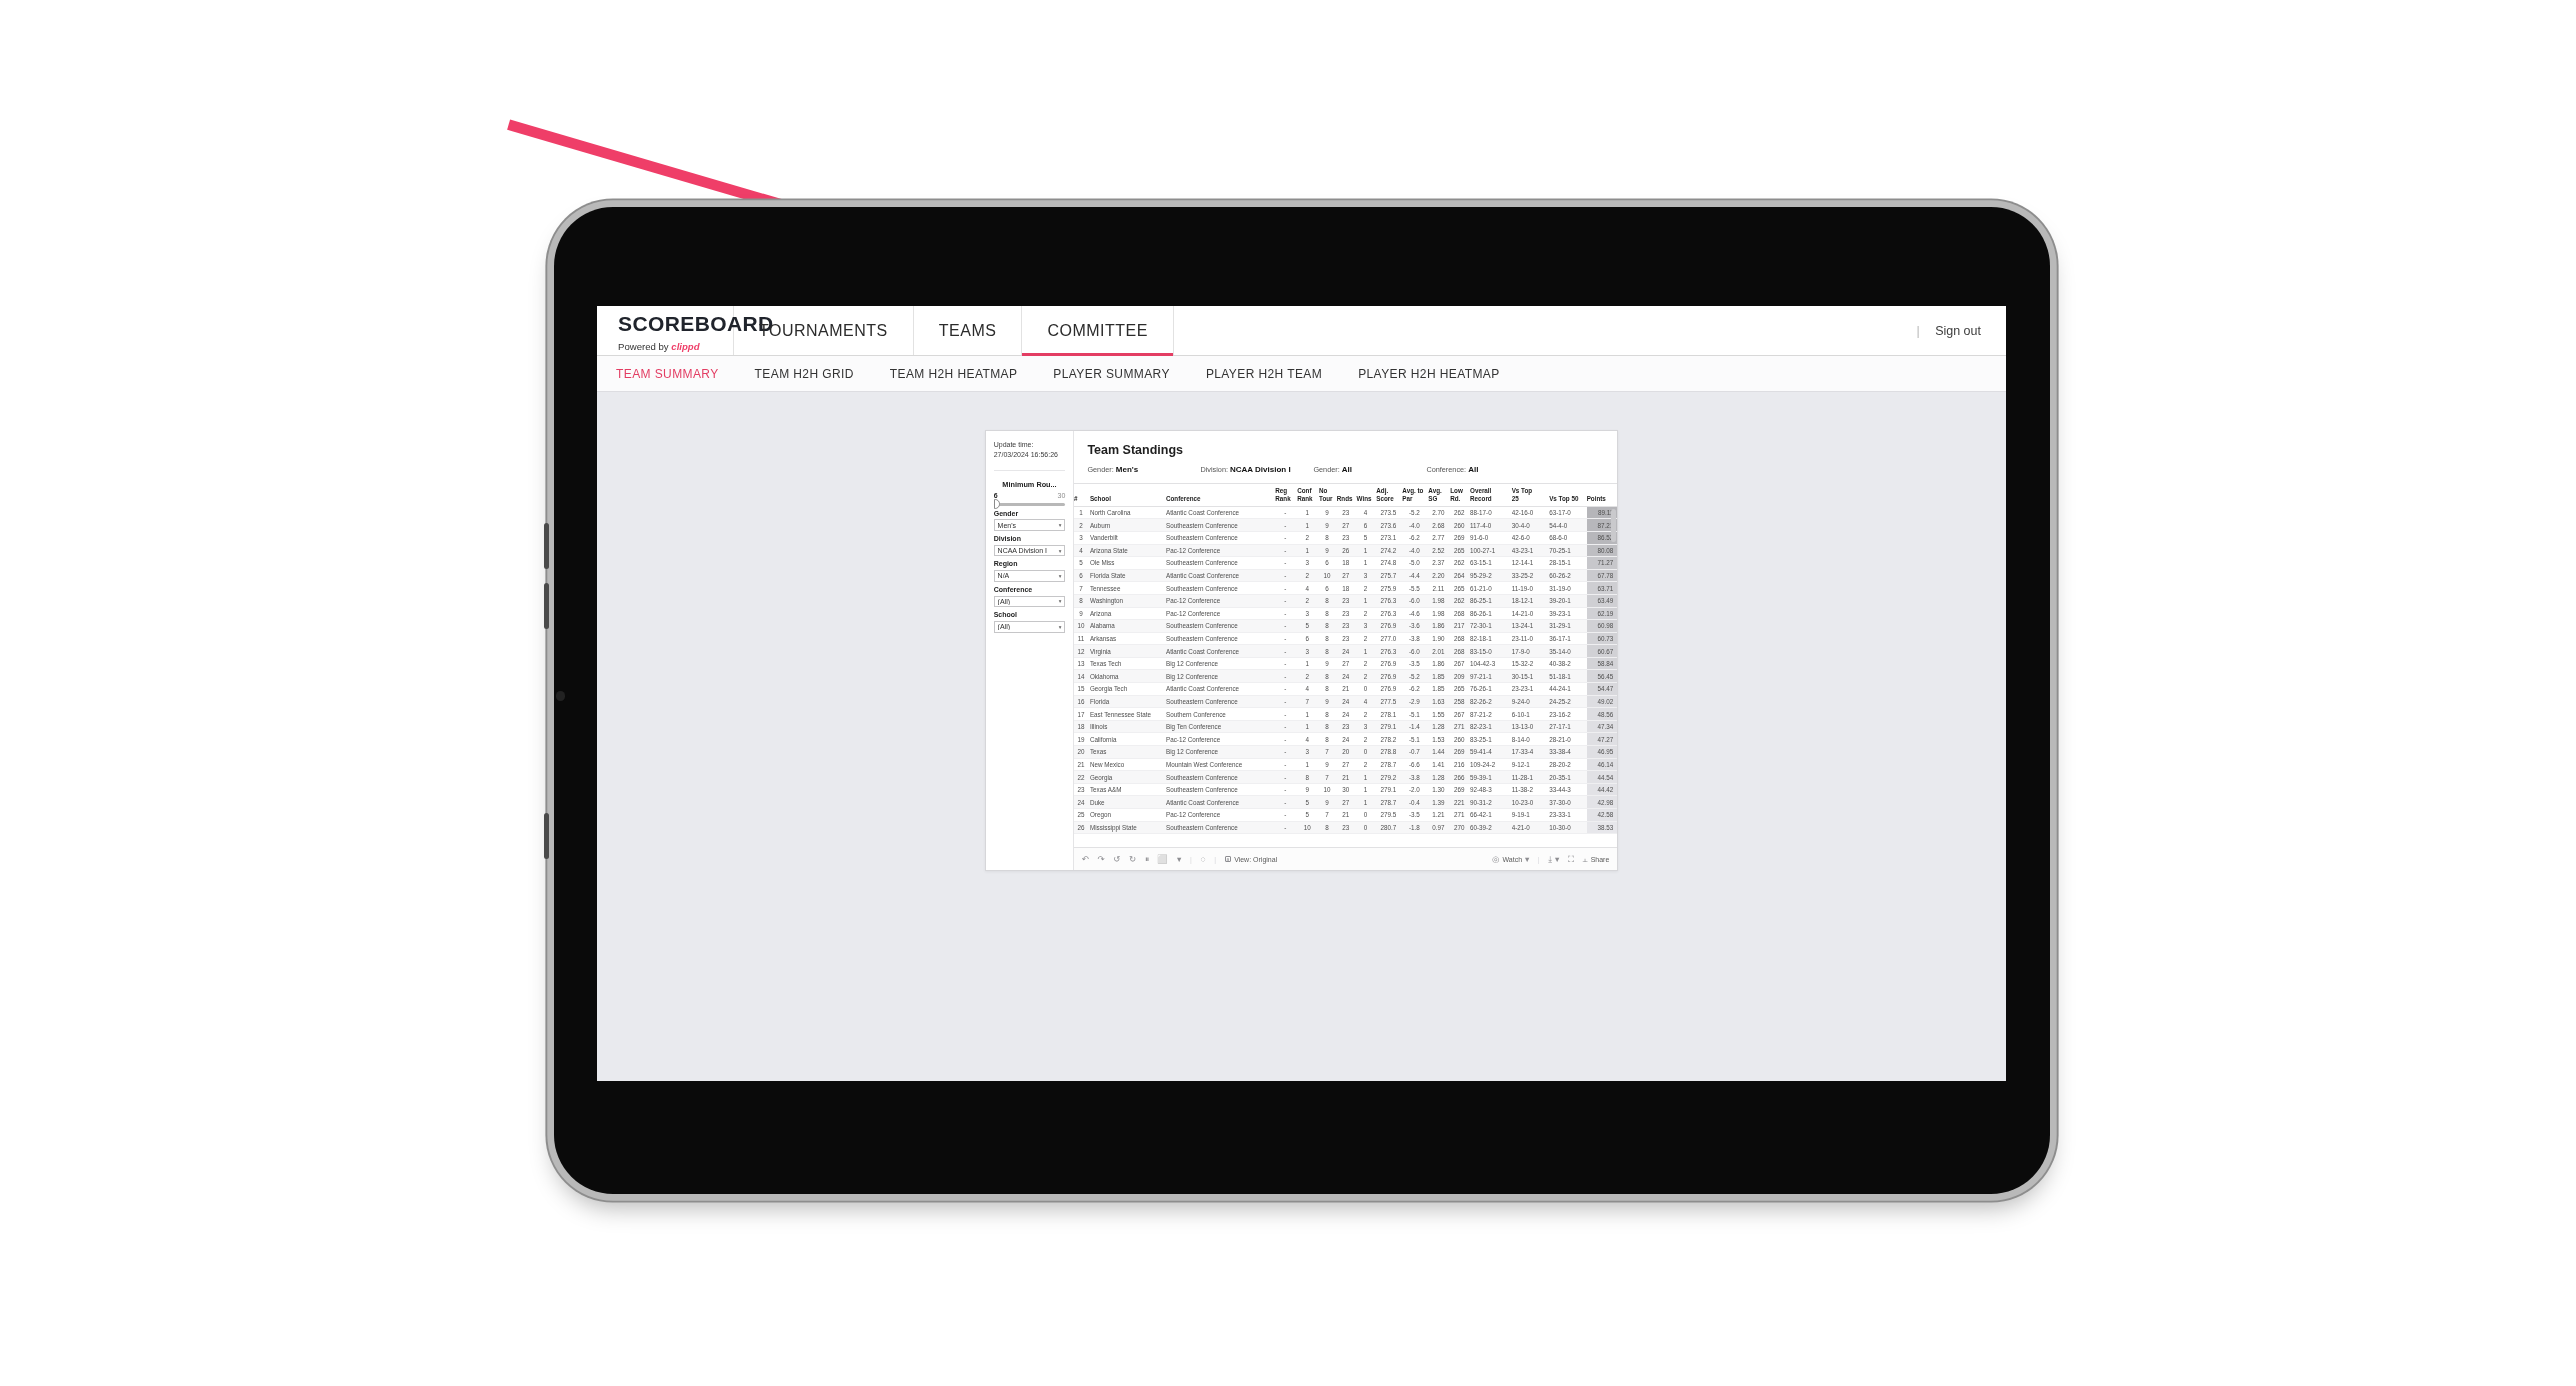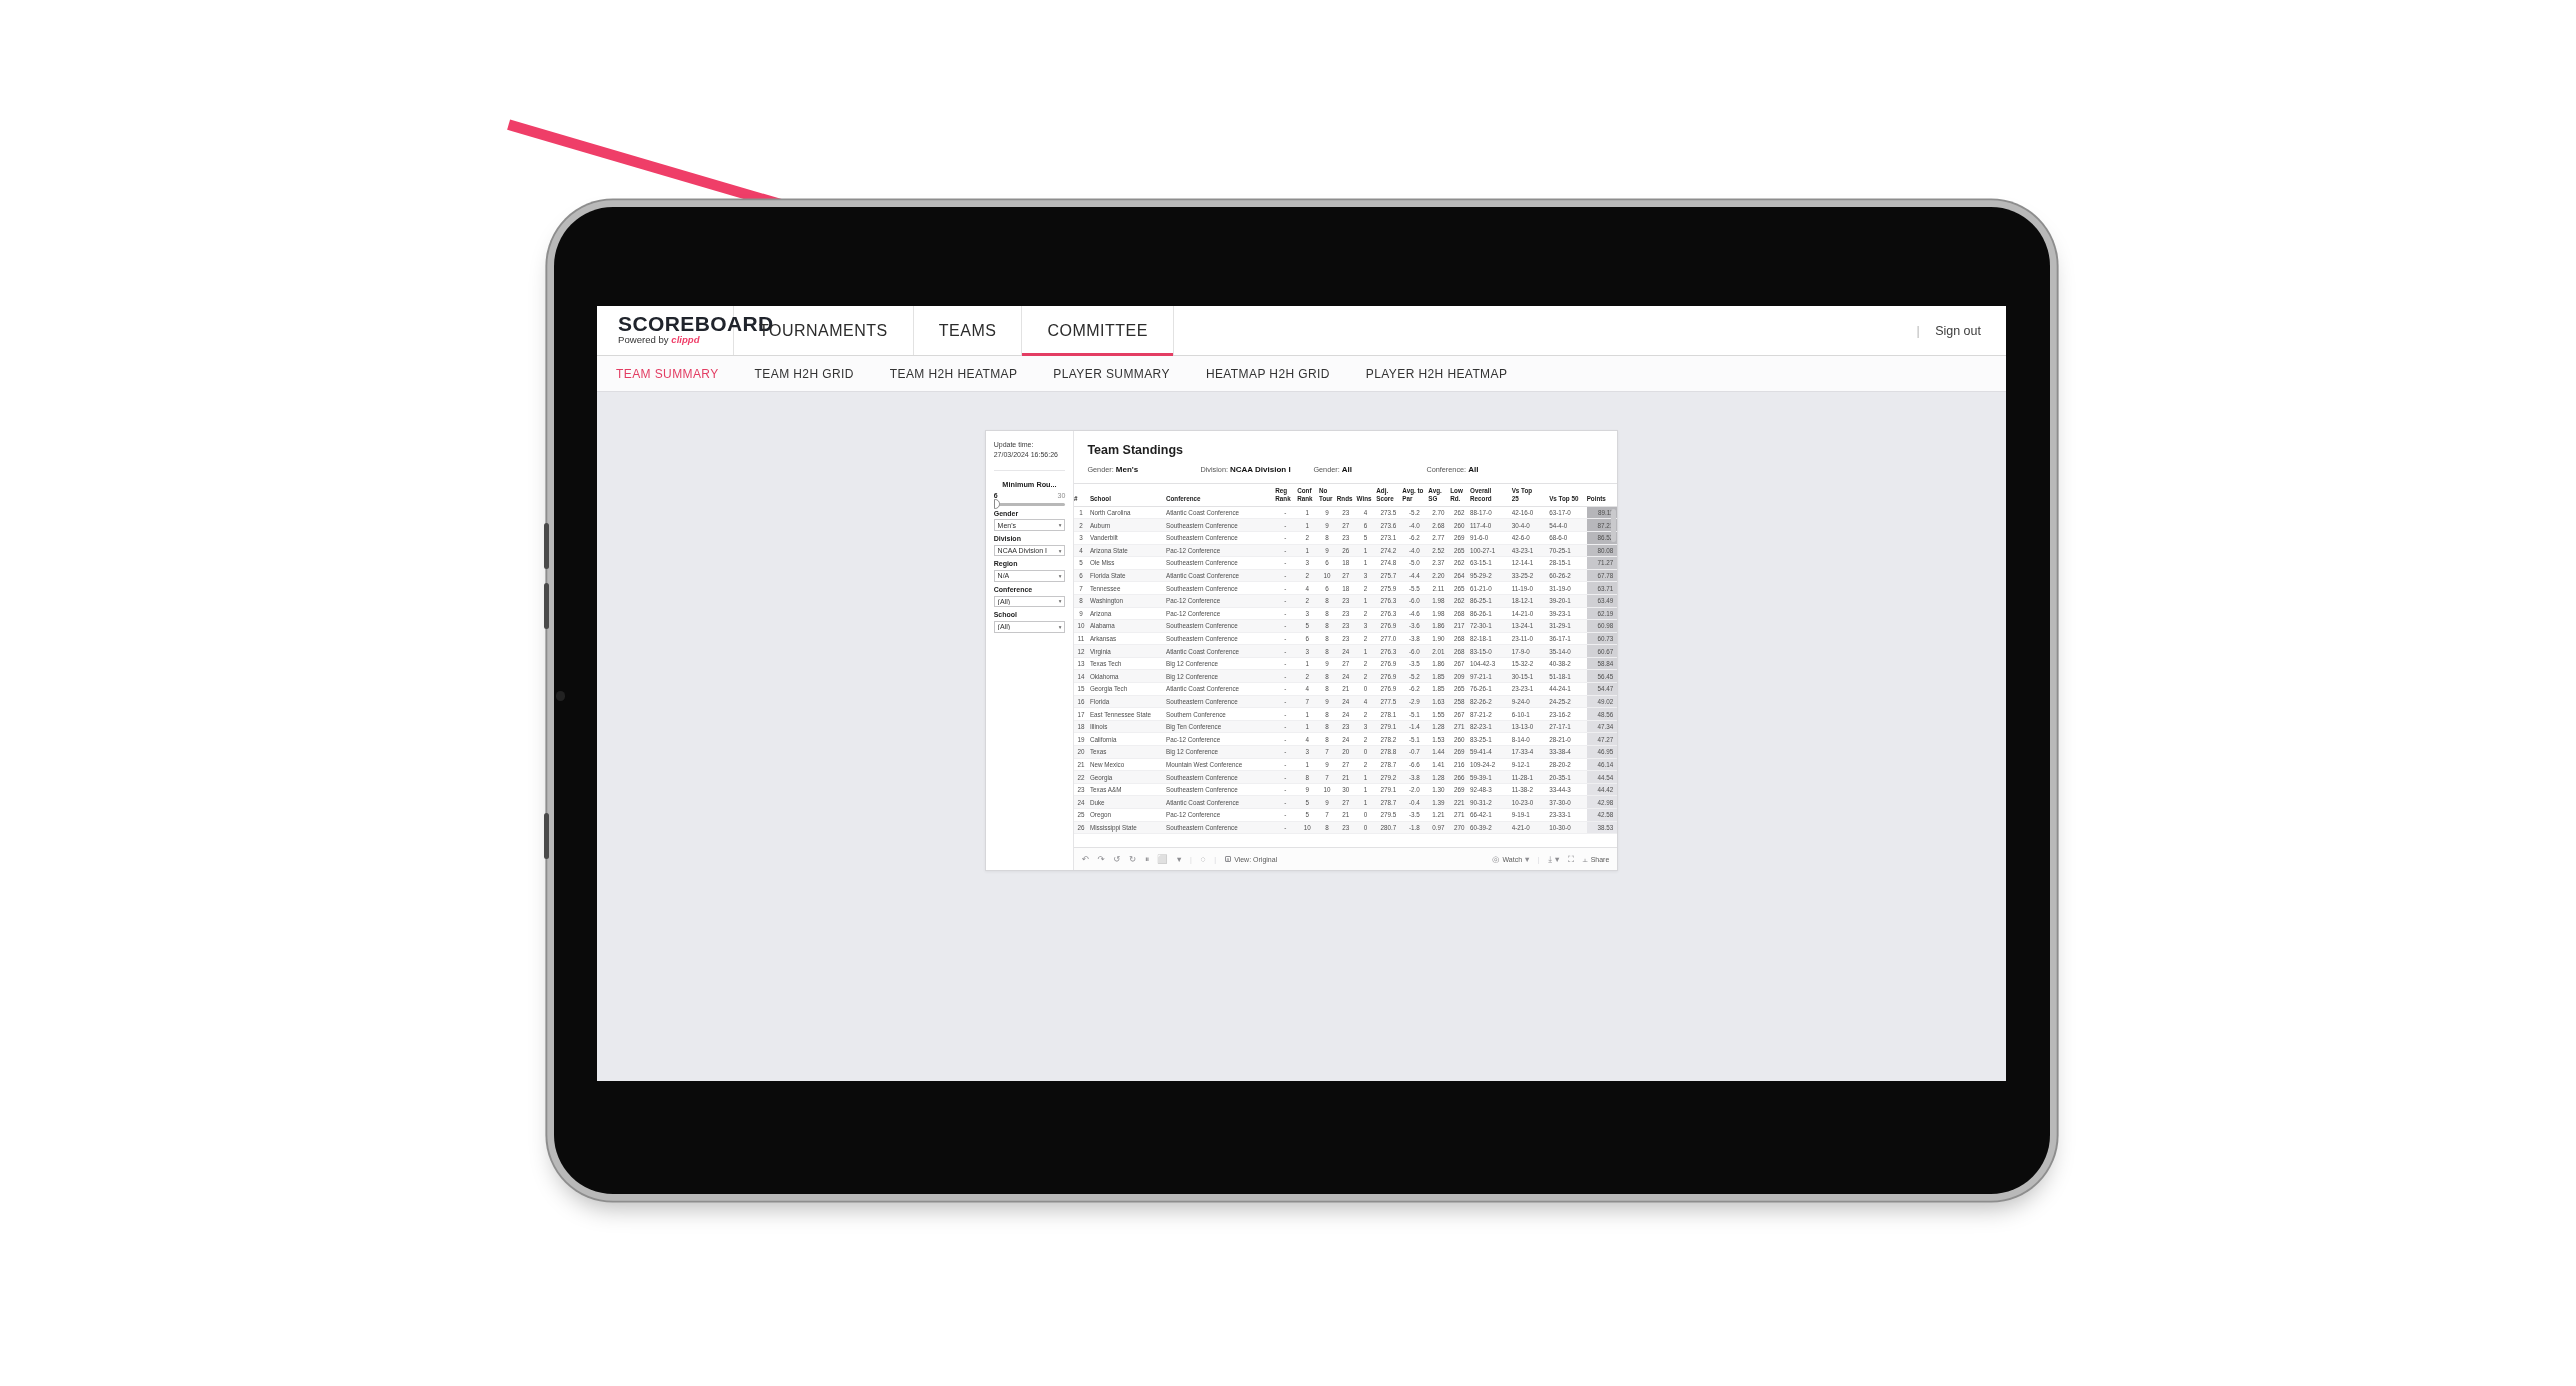--- a/index.html
+++ b/index.html
@@ -59,21 +59,21 @@
   }
   .brand {
     width: 137px; padding: 6.7px 0 0 21px;
     border-right: 1px solid #e2e2e2; flex: 0 0 auto;
   }
   .brand-name {
     font-family: "Liberation Sans Narrow", "Liberation Sans", sans-serif;
     font-weight: bold; font-size: 21px; letter-spacing: 0.4px;
     color: #20242c; line-height: 1;
   }
-  .brand-sub { font-size: 9.6px; color: #333; margin-top: 0; }
+  .brand-sub { font-size: 9.6px; color: #333; margin-top: 7px; }
   .brand-sub .clippd { color: #ef3e68; font-weight: bold; font-style: italic; }
 
   .topnav { display: flex; align-items: stretch; flex: 1 1 auto; }
   .topnav-item {
     padding: 0 25px; display: flex; align-items: center;
     font-size: 16px; color: #2b2b2b; letter-spacing: 0.5px;
     border-right: 1px solid #e2e2e2; position: relative; cursor: pointer;
   }
   .topnav-item.active::after {
     content: ""; position: absolute; left: 0; right: 0; bottom: -1px;
@@ -220,21 +220,21 @@
             <span class="lbl">Sign out</span>
           </div>
         </div>
       </div>
 
       <div class="subnav">
         <div class="subnav-item active">TEAM SUMMARY</div>
         <div class="subnav-item">TEAM H2H GRID</div>
         <div class="subnav-item">TEAM H2H HEATMAP</div>
         <div class="subnav-item">PLAYER SUMMARY</div>
-        <div class="subnav-item">HEATMAP H2H GRID</div>
+        <div class="subnav-item">PLAYER H2H TEAM</div>
         <div class="subnav-item">PLAYER H2H HEATMAP</div>
       </div>
 
       <div class="canvas">
         <div class="viz">
           <div class="viz-body">
 
             <div class="filters">
               <div class="upd">
                 <div>Update time:</div>

